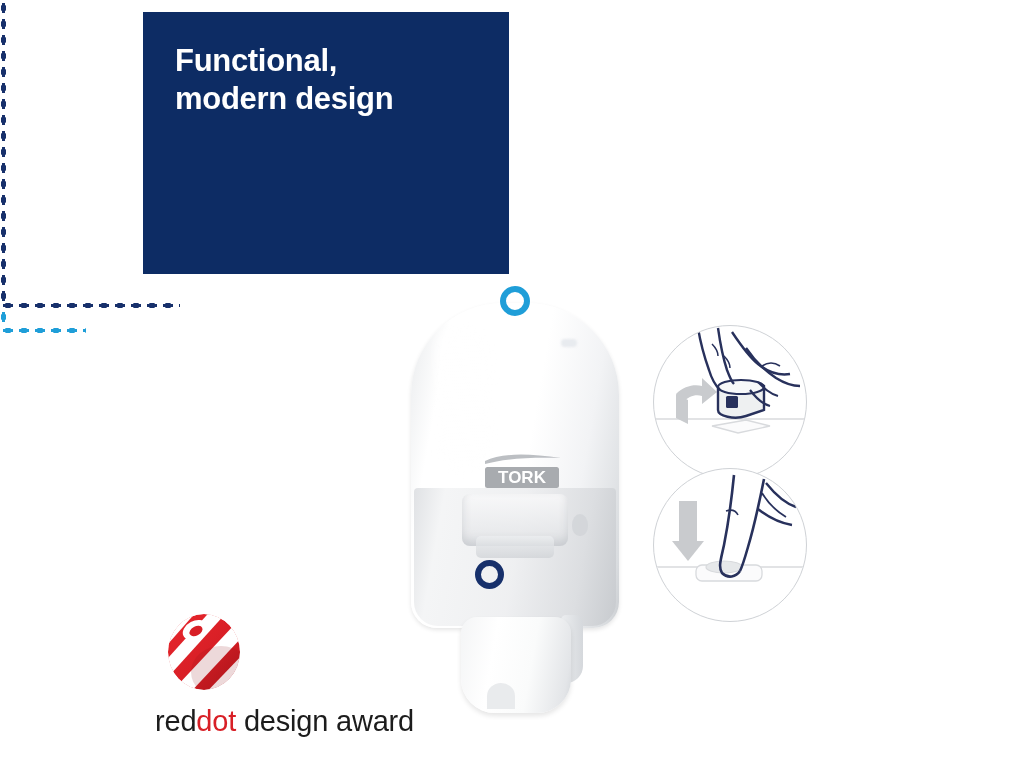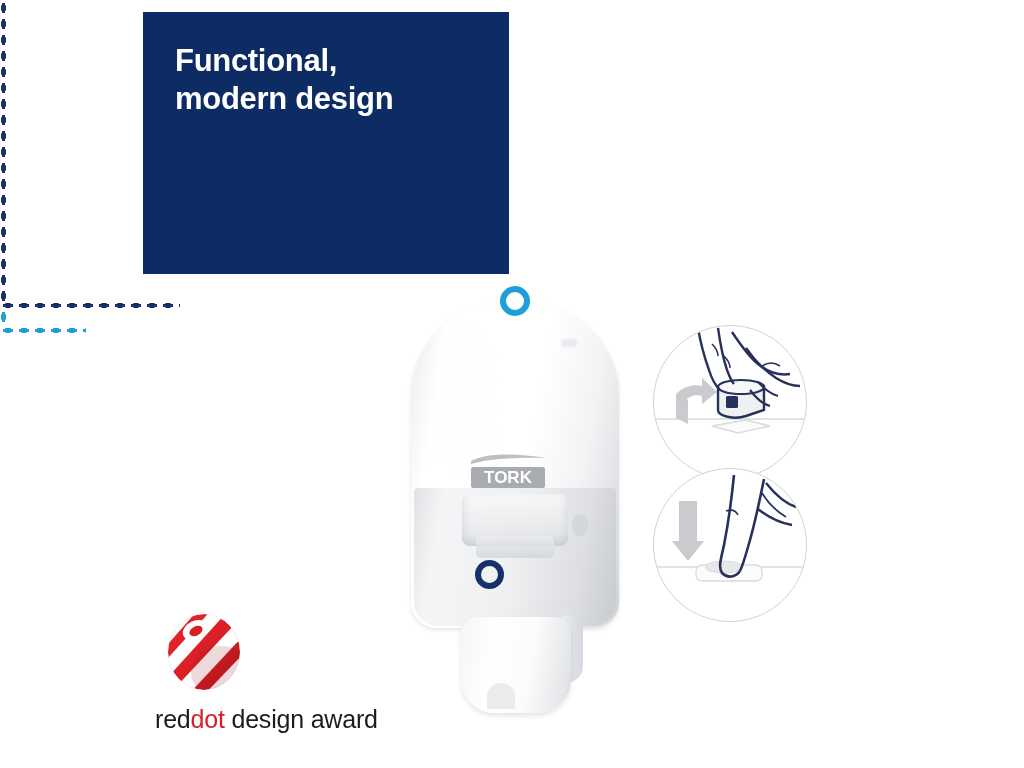--- a/index.html
+++ b/index.html
@@ -139,40 +139,40 @@
     position:absolute;left:26px;top:66px;width:28px;height:26px;
     border-radius:50% 50% 0 0;
     background:#e9ebed;
   }
   .disp-lever-side{
     position:absolute;left:150px;top:312px;width:22px;height:68px;
     border-radius:6px 10px 20px 6px;
     background:linear-gradient(90deg,#eceef0,#d5d8dc);
   }
   .tork-logo{
-    position:absolute;left:52px;top:148px;width:92px;height:40px;
+    position:absolute;left:66px;top:148px;width:92px;height:40px;
   }
 
   
   .instr{
     position:absolute;
     border-radius:50%;
     border:1.4px solid #cfd2d6;
     background:#ffffff;
     overflow:hidden;
   }
   .instr-1{left:653px;top:325px;width:152px;height:152px;}
   .instr-2{left:653px;top:468px;width:152px;height:152px;}
 
   
   .reddot{position:absolute;left:155px;top:610px;width:260px;height:130px;}
   .reddot-sphere{position:absolute;left:10px;top:0;width:78px;height:82px;}
   .reddot-text{
     position:absolute;left:0px;top:95px;width:260px;
-    font-size:25px;letter-spacing:-0.2px;color:#1c1c1c;font-weight:400;
+    font-size:29px;letter-spacing:-0.2px;color:#1c1c1c;font-weight:400;
     white-space:nowrap;
   }
   .reddot-text .rd-red{color:#d81f26;}
 </style>
 </head>
 <body>
 
 <div class="stage">
 
   <div class="panel panel-navy">

